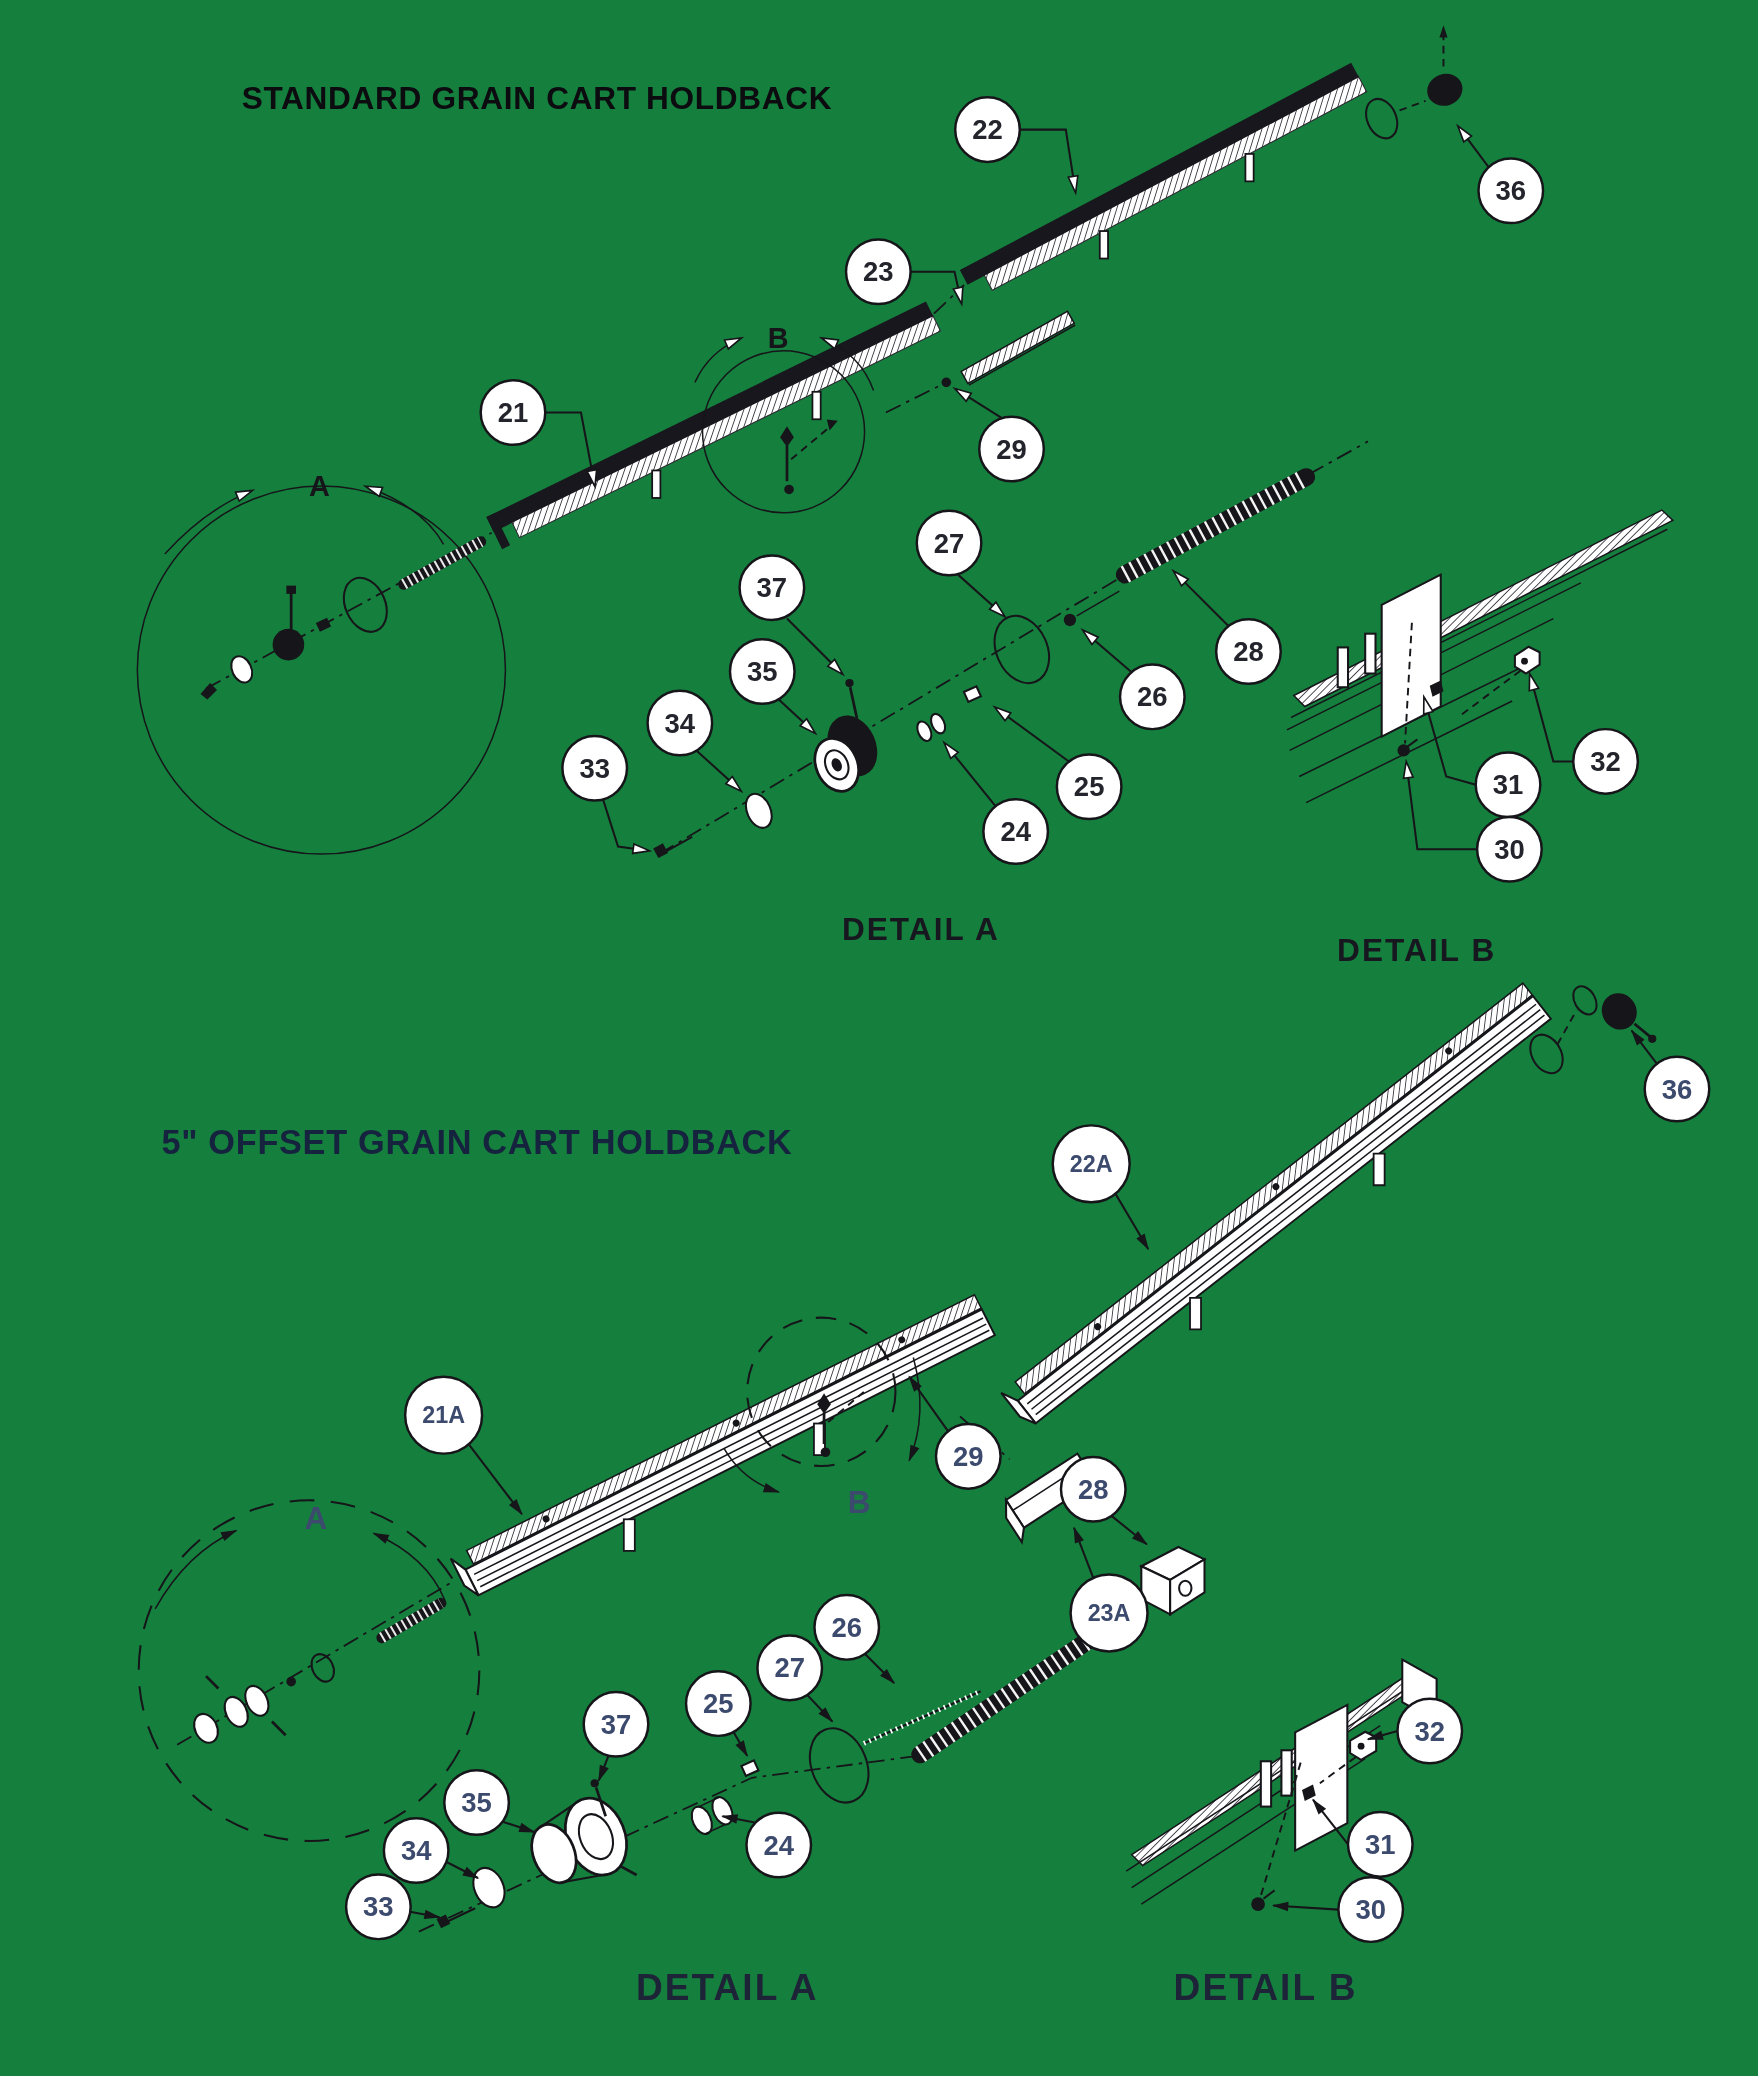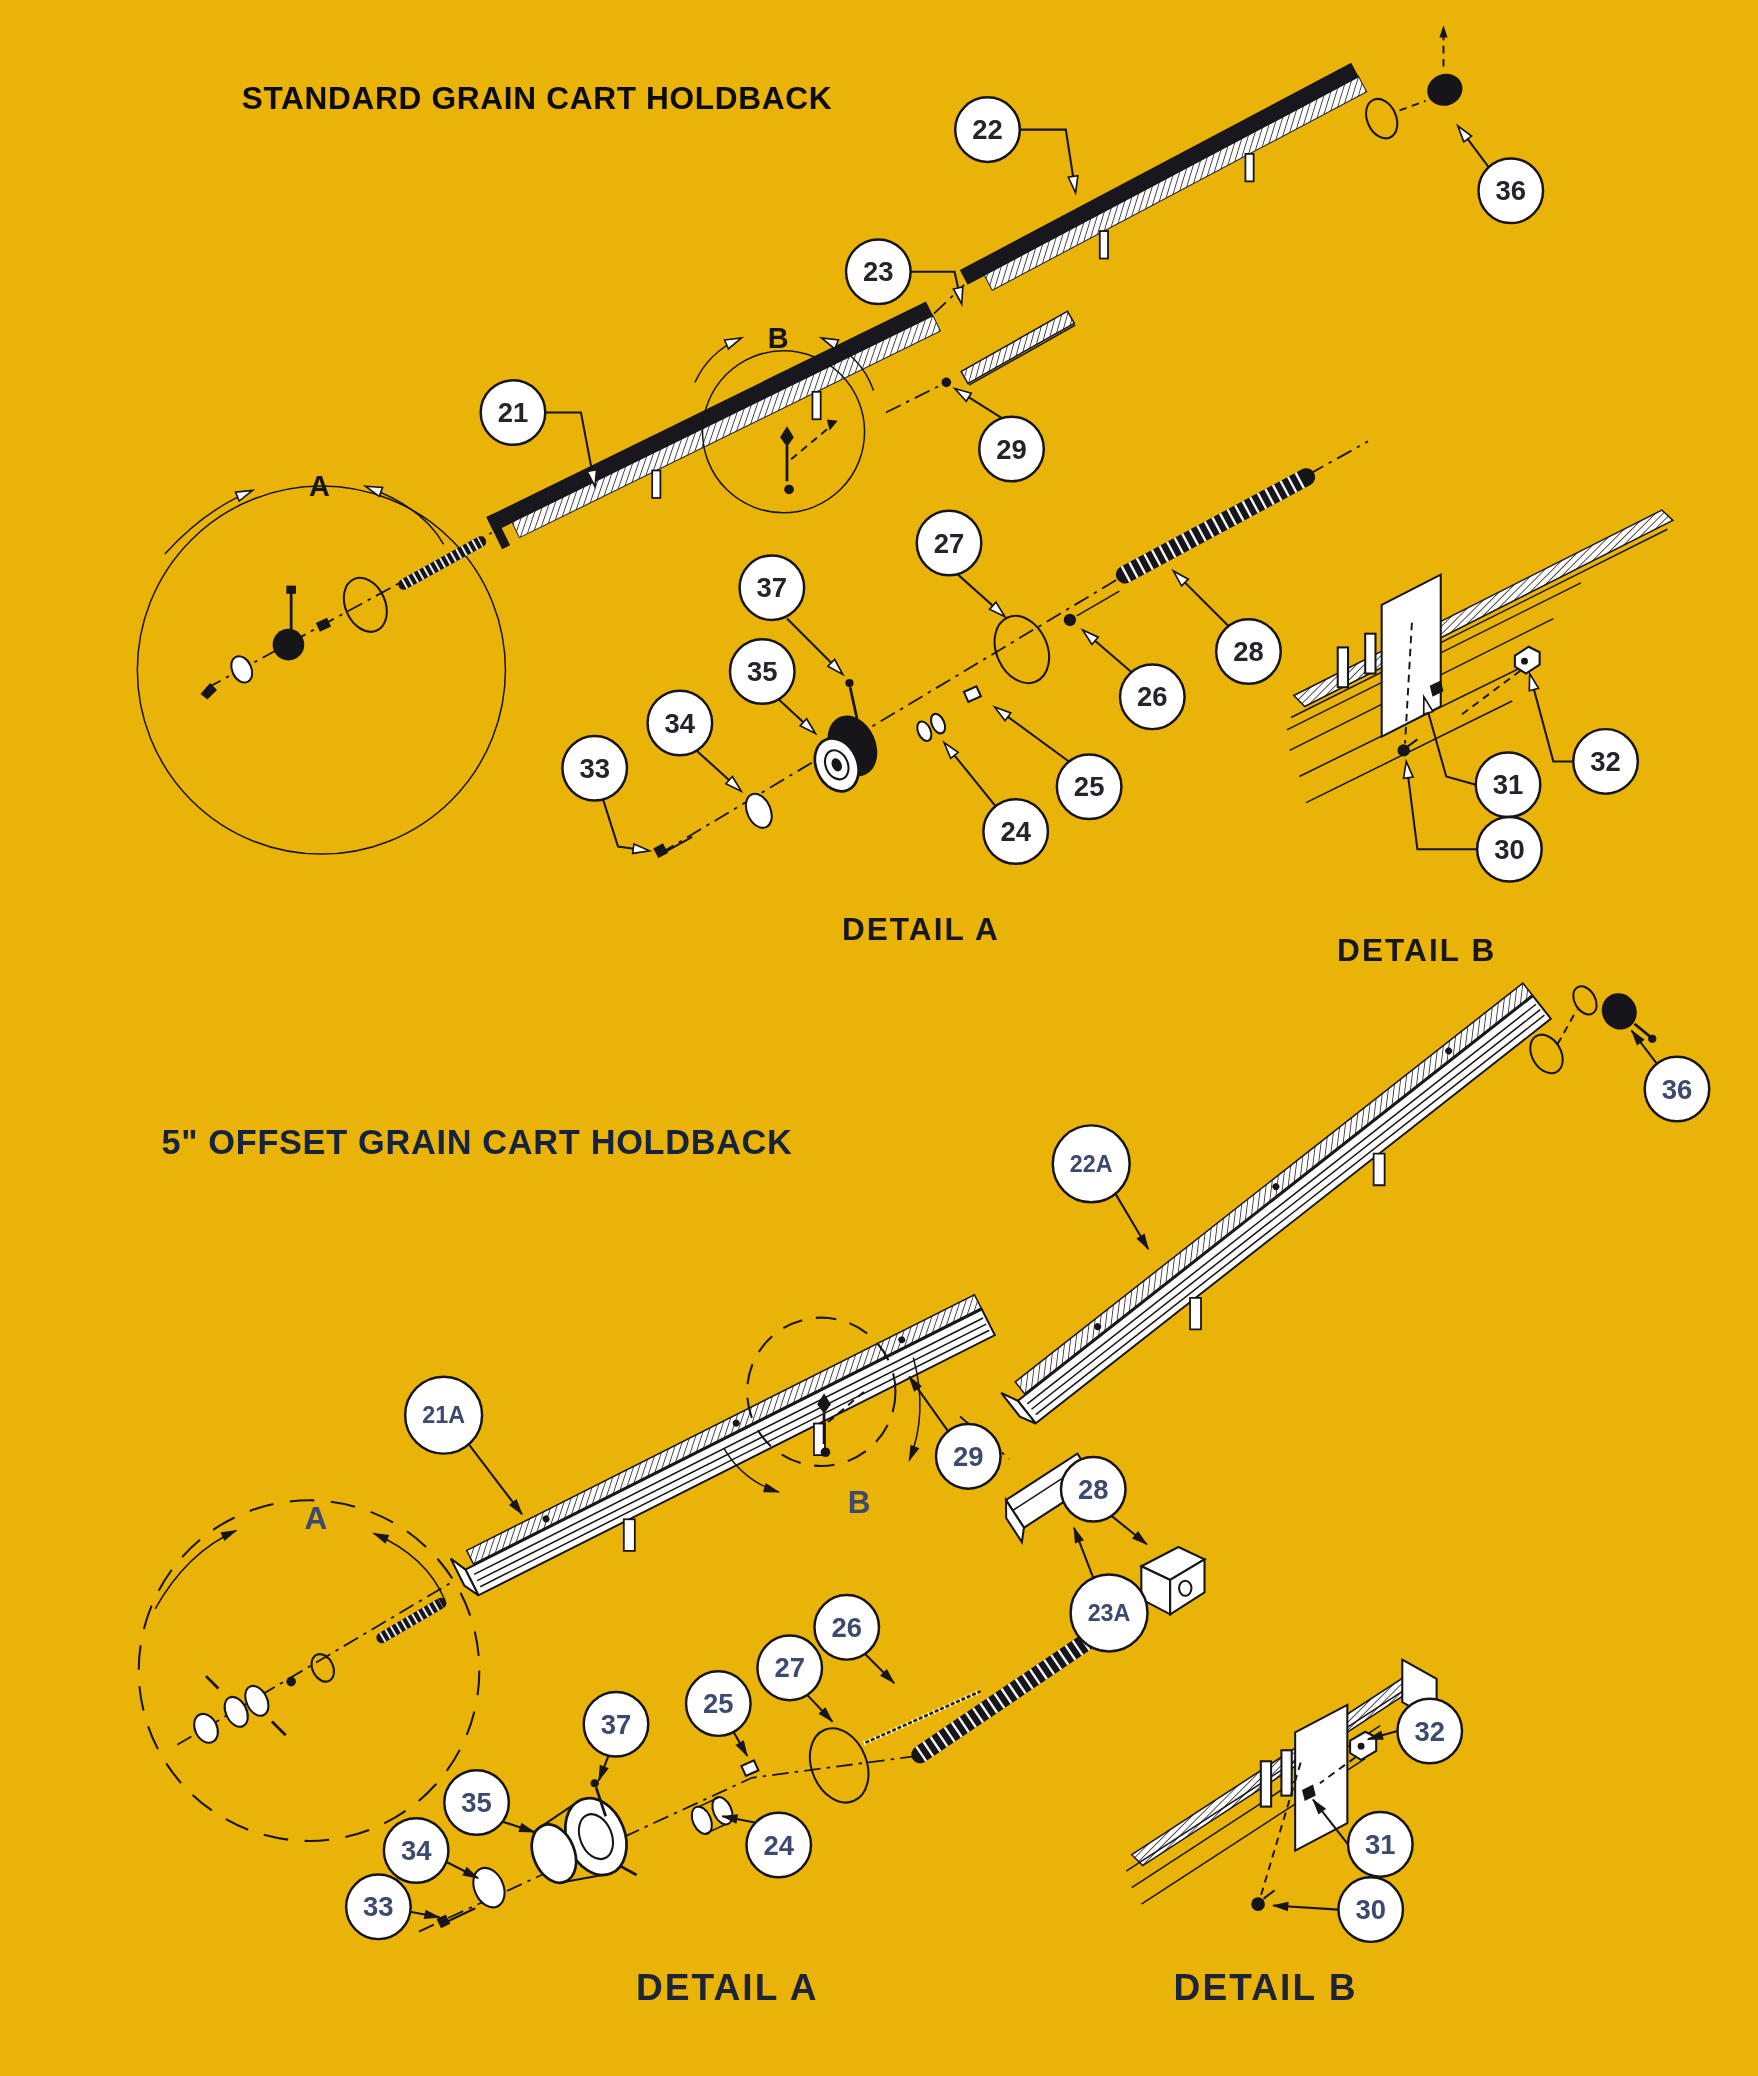--- a/index.html
+++ b/index.html
@@ -1,16 +1,16 @@
 <!DOCTYPE html>
 <html style="font-size:11px"><head>
 <meta charset="utf-8">
 <style>
   html,body{margin:0;padding:0;background:#ffffff;}
-  .page{position:relative;width:1758px;height:2077px;background:#eab308;overflow:hidden;
+  .page{position:relative;width:1758px;height:2077px;background:#15803d;overflow:hidden;
         font-family:"Liberation Sans",sans-serif;}
   svg{position:absolute;left:0;top:0;}
   
   .ln{stroke:#15151a;fill:none;stroke-width:3;}
   .ln2{stroke:#15151a;fill:none;stroke-width:2.2;}
   .ln4{stroke:#15151a;fill:none;stroke-width:4;}
   .dashdot{stroke:#15151a;fill:none;stroke-width:2.6;stroke-dasharray:24 9 5 9;}
   .dash{stroke:#15151a;fill:none;stroke-width:2.8;stroke-dasharray:11 8;}
   .inkfill{fill:#15151a;stroke:none;}
   .wht{fill:#ffffff;stroke:#15151a;stroke-width:3;}

